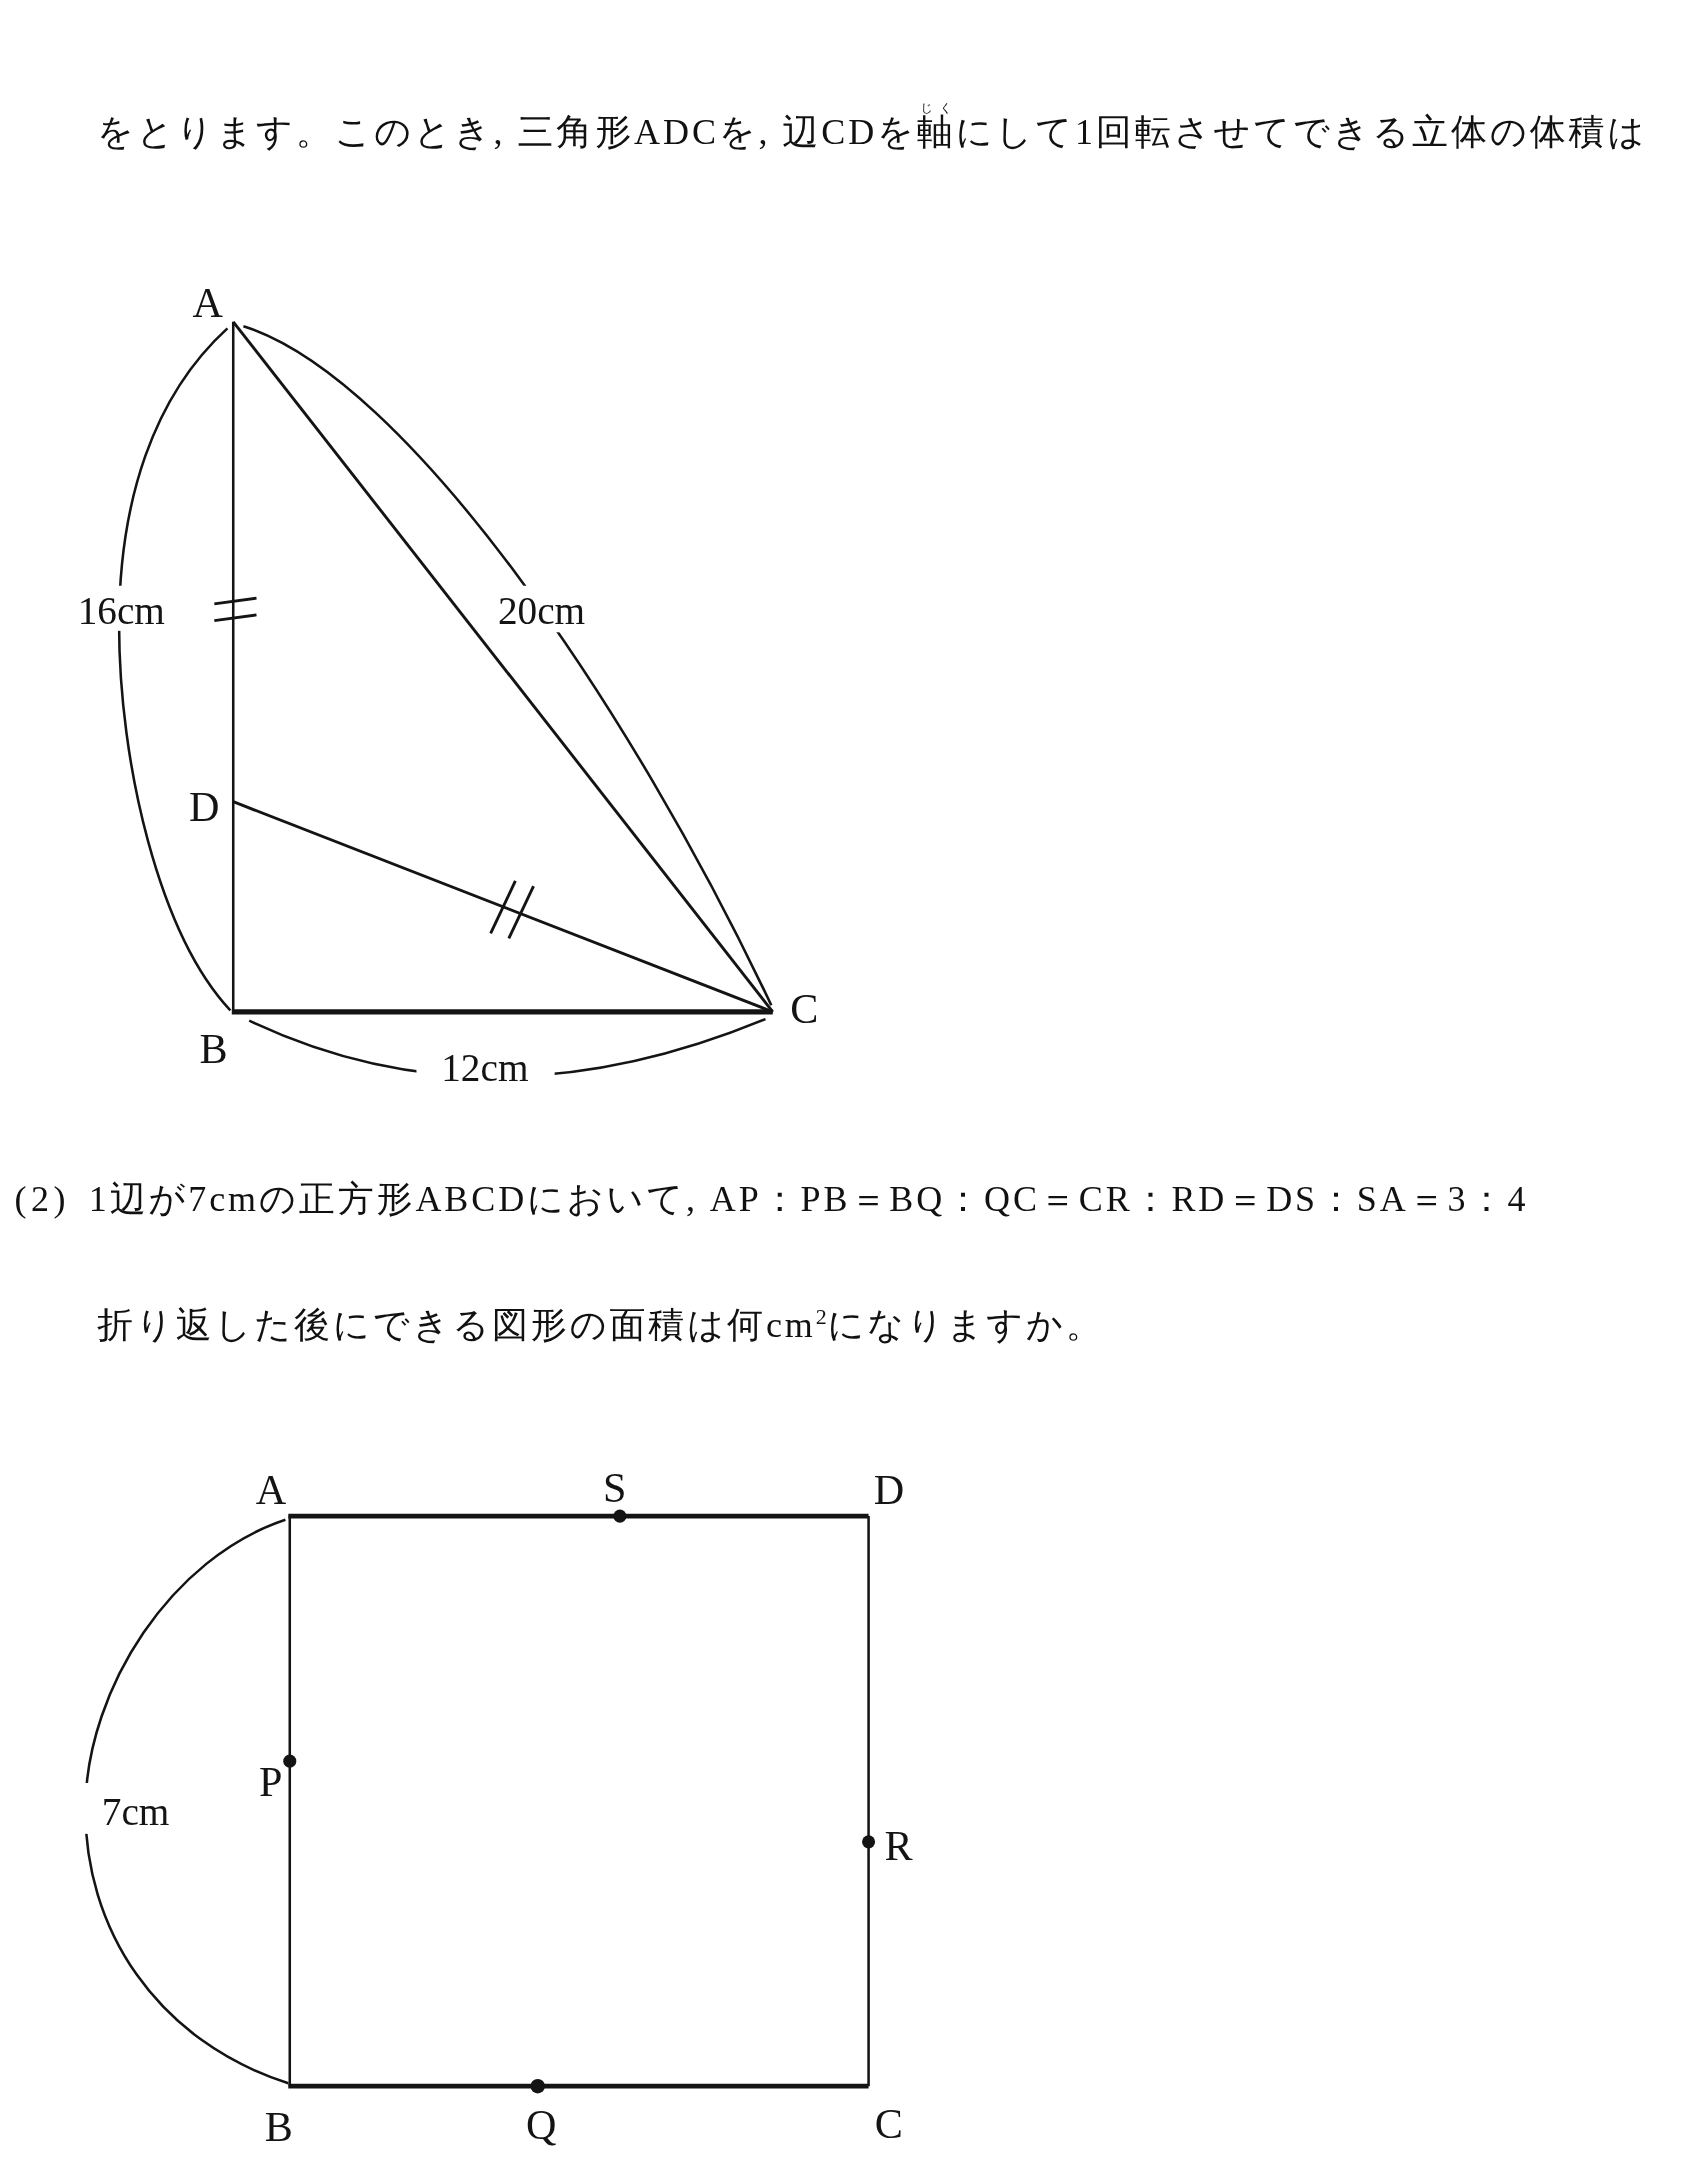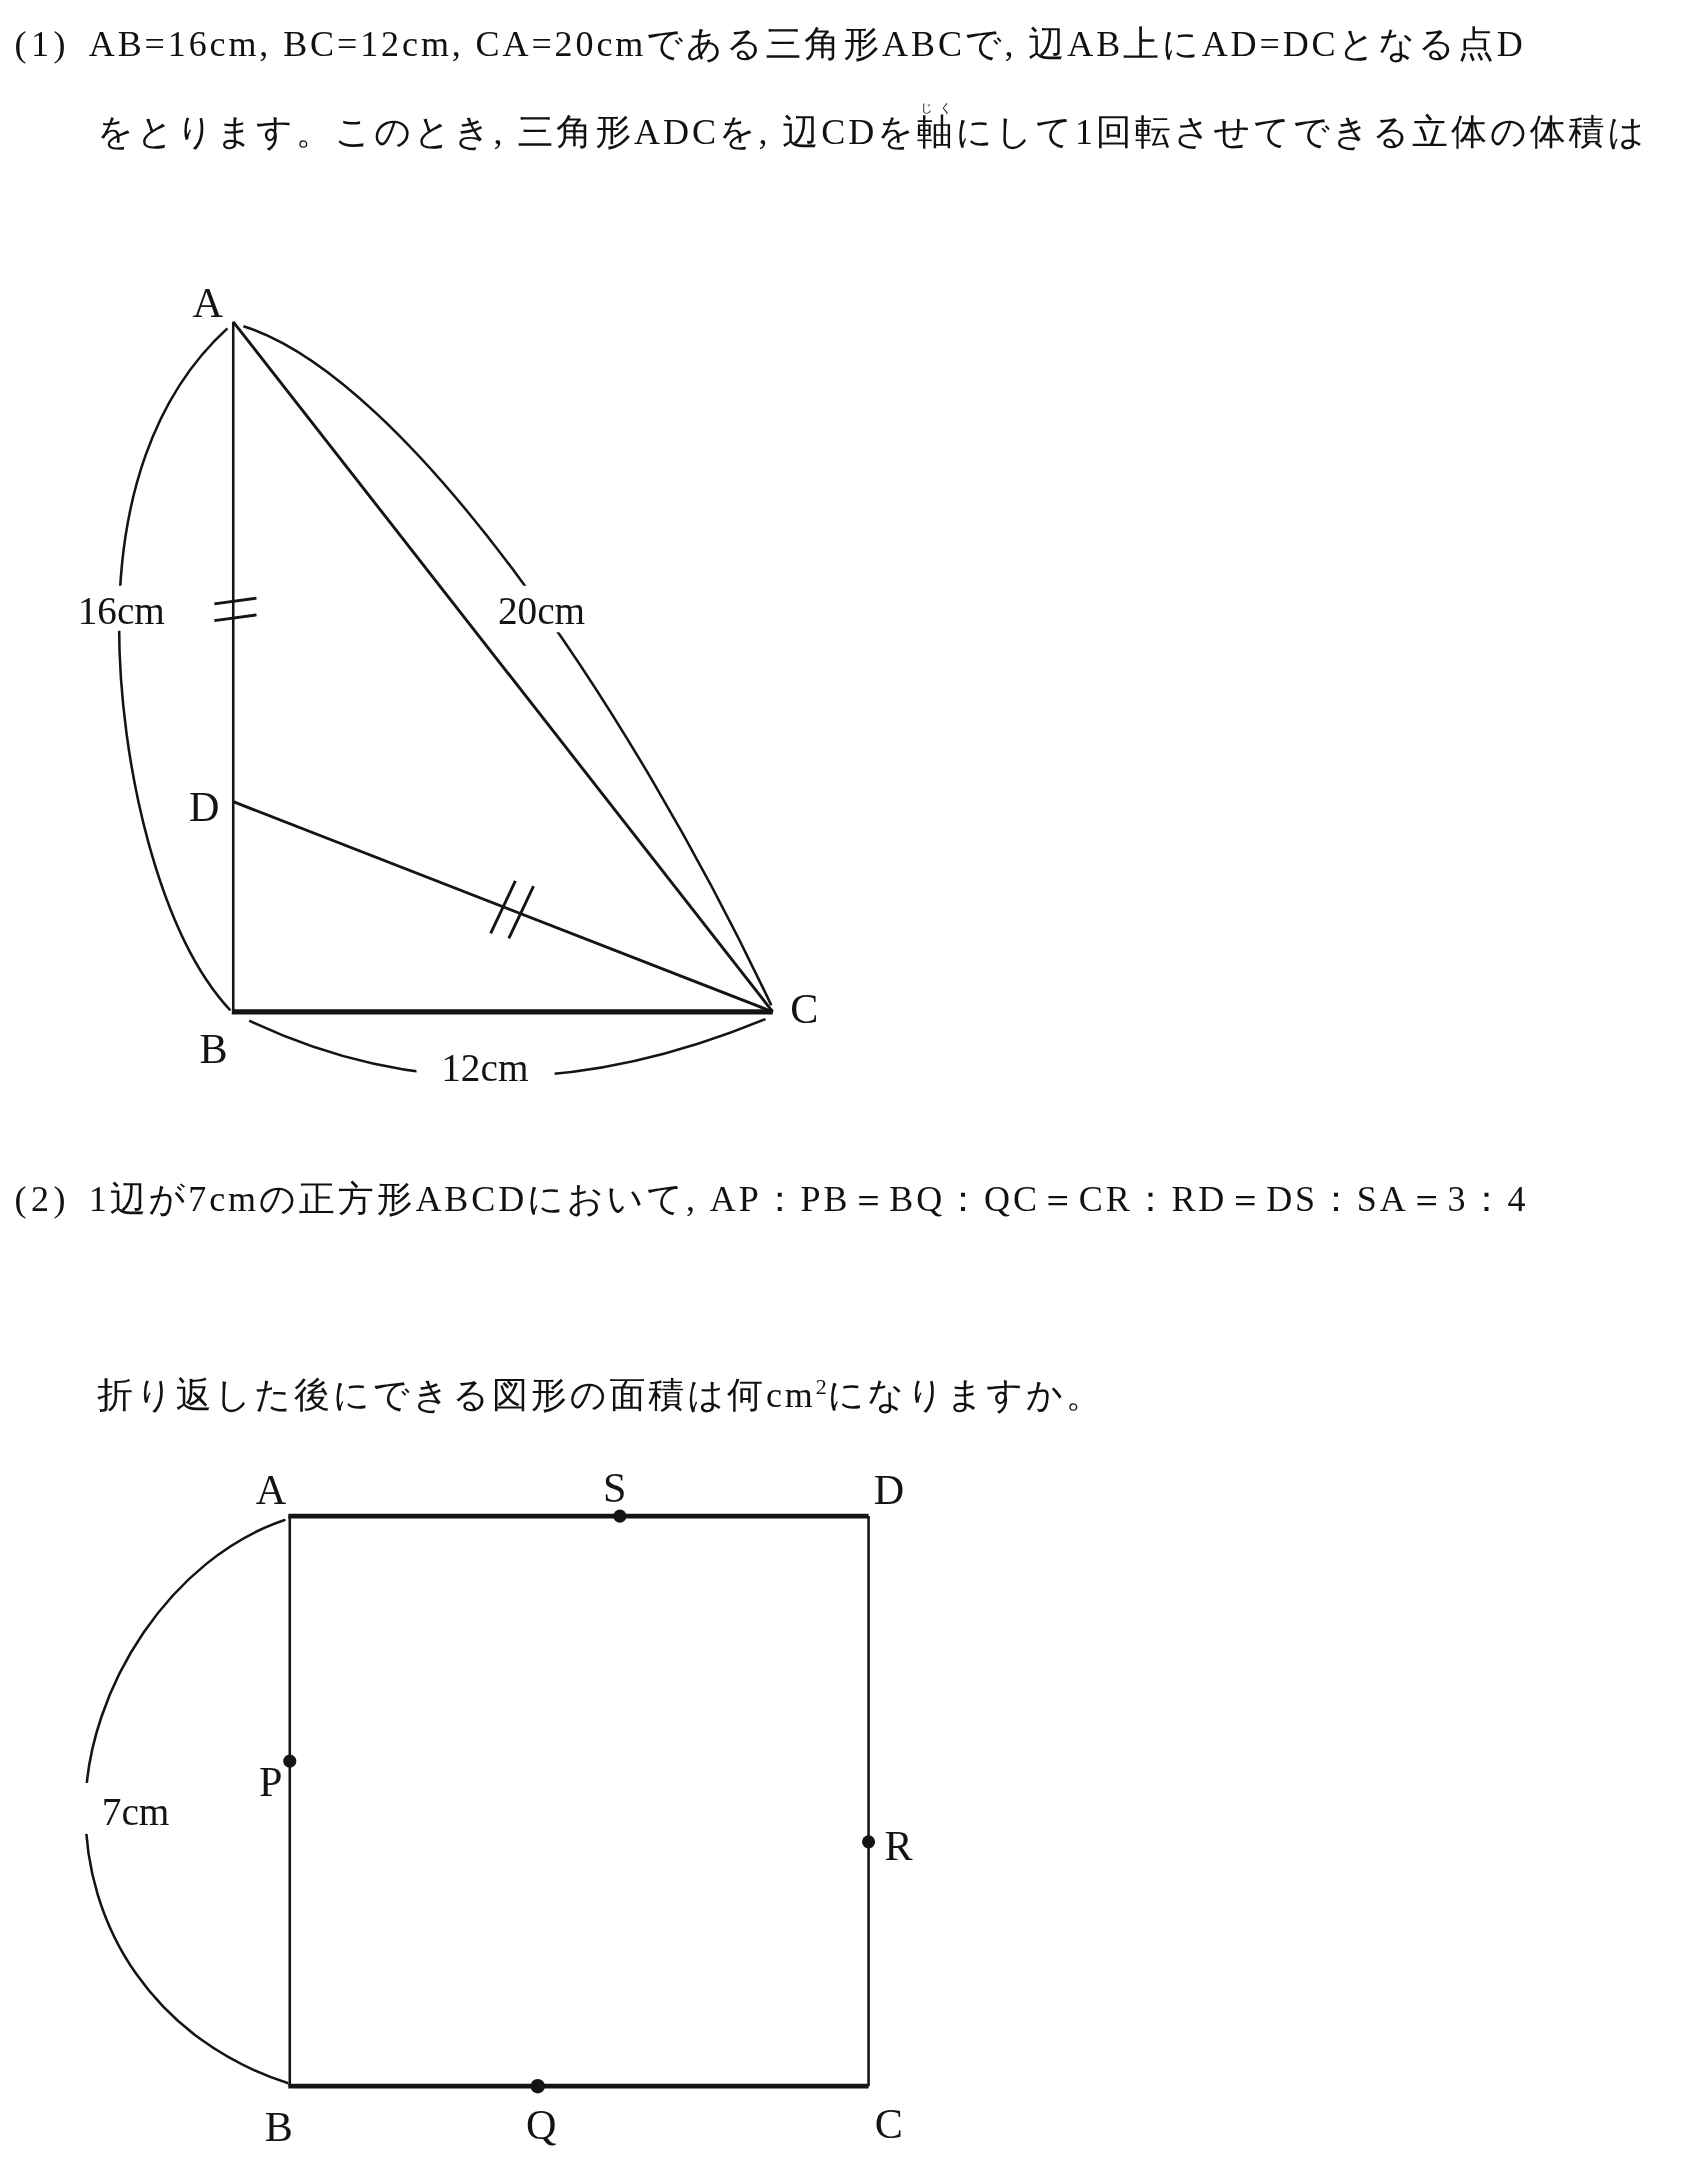--- a/index.html
+++ b/index.html
@@ -26,23 +26,20 @@
   svg line, svg path{stroke:#141414;fill:none;}
   svg text{fill:#141414;font-family:"Liberation Serif","DejaVu Serif",serif;}
   .vlabel{font-size:58px;}
   .dlabel{font-size:54px;}
 </style>
 </head>
 <body>
 
 <div class="page">
 
-  <div class="tline" style="top:20.4px;left:14.6px">
-    <span class="pnum">(1)</span><span>AB=16cm, BC=12cm, CA=20cmである三角形ABCで, 辺AB上にAD=DCとなる点D</span>
-  </div>
 
   <div class="tline" style="top:102px;left:97px">
     <span>をとります。このとき, 三角形ADCを, 辺CDを</span><ruby><span>軸</span><rt>じく</rt></ruby><span>にして1回転させてできる立体の体積は</span>
   </div>
 
 
   <svg style="left:44px;top:276px;width:902px;height:858px" viewBox="60 380 1240 1180" xmlns="http://www.w3.org/2000/svg">
 
     <path stroke-width="3.5" d="M 312 452 C 210 545, 163 690, 163 860 C 163 1050, 218 1285, 316 1390"></path>
     <path stroke-width="3.5" d="M 334 449 C 560 520, 870 980, 1060 1383"></path>
@@ -71,21 +68,21 @@
     <text class="vlabel" x="293" y="1462" text-anchor="middle">B</text>
     <text class="vlabel" x="1086" y="1407" text-anchor="start">C</text>
     <text class="vlabel" x="280" y="1130" text-anchor="middle">D</text>
   </svg>
 
   <div class="tline" style="top:1175px;left:14.6px">
     <span class="pnum">(2)</span><span>1辺が7cmの正方形ABCDにおいて, AP：PB＝BQ：QC＝CR：RD＝DS：SA＝3：4</span>
   </div>
 
 
-  <div class="tline" style="top:1363px;left:97px">
+  <div class="tline" style="top:1293px;left:97px">
     <span>折り返した後にできる図形の面積は何cm</span><sup class="unit">2</sup><span>になりますか。</span>
   </div>
 
   <svg style="left:44px;top:1470px;width:938px;height:703px" viewBox="60 2020 1290 966" xmlns="http://www.w3.org/2000/svg">
 
     <path stroke-width="3.5" d="M 392 2088 C 235 2140, 120 2320, 117 2480 C 114 2650, 215 2805, 396 2863"></path>
 
     <line stroke-width="6.5" x1="396" y1="2083" x2="1194" y2="2083"></line>
     <line stroke-width="3.5" x1="1194" y1="2083" x2="1194" y2="2867"></line>
     <line stroke-width="6.5" x1="396" y1="2867" x2="1194" y2="2867"></line>

